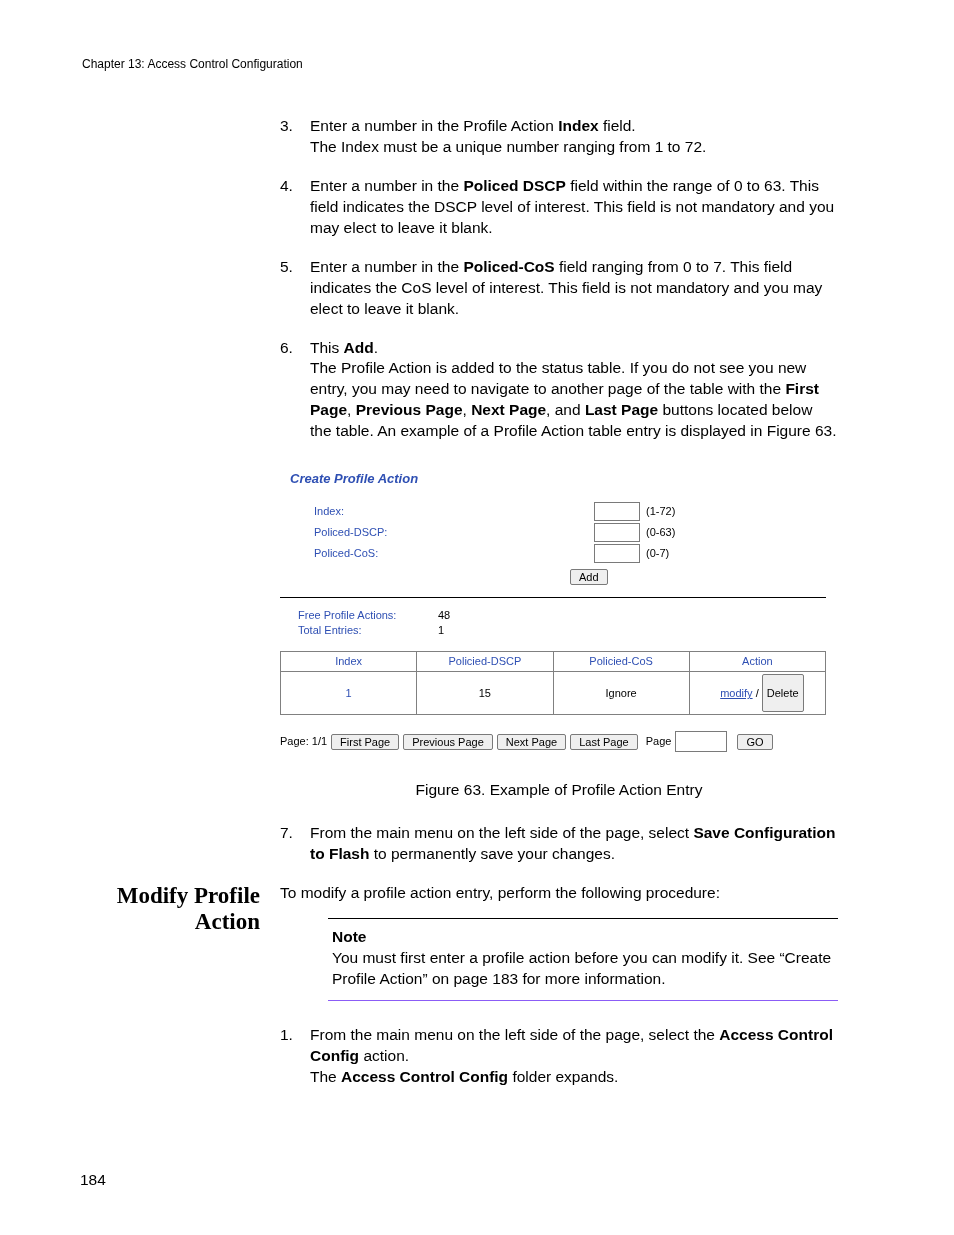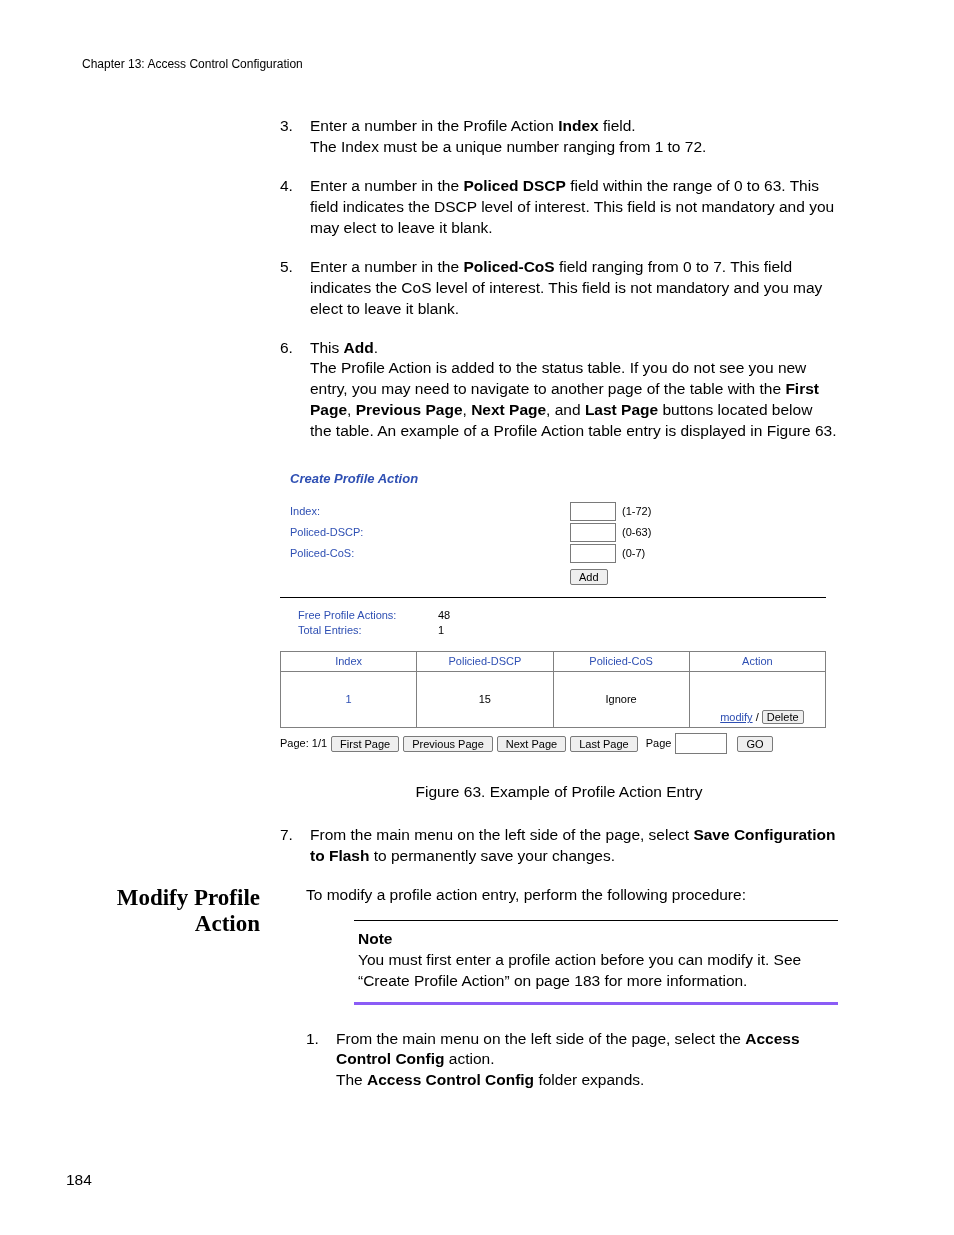--- a/index.html
+++ b/index.html
@@ -58,20 +58,21 @@
     margin: 0 0 14px 10px;
   }
   .figure .form-row {
     display: flex;
     align-items: center;
     margin: 2px 0 2px 10px;
   }
   .figure .form-label {
     width: 280px;
     color: #2e4fb3;
+    margin-left: 24px;
   }
   .figure .tiny-input {
     width: 40px;
     height: 17px;
     font-size: 11px;
     border: 1px solid #7a7a7a;
     background: #fff;
     padding: 0 2px;
   }
   .figure .range {
@@ -113,64 +114,63 @@
     color: #2e4fb3;
     text-decoration: underline;
     cursor: pointer;
     padding-left: 9px;
   }
   
   .figure .pager {
     display: flex;
     align-items: center;
     gap: 4px;
-    margin-top: 5px;
+    margin-top: 16px;
   }
   .figure .pager .lbl { font-size: 11px; }
   .figure .pager .page-input {
     width: 46px;
     height: 17px;
     border: 1px solid #7a7a7a;
     font-size: 11px;
   }
   .figure-caption {
     text-align: center;
     font-size: 15.5px;
     margin: 28px 0 22px 0;
   }
   
   .side-heading-row {
     display: flex;
     align-items: flex-start;
     margin-top: 8px;
-    gap: 26px;
   }
   .side-heading {
     width: 198px;
     box-sizing: border-box;
     padding-right: 20px;
     text-align: right;
     font-family: "Times New Roman", serif;
     font-size: 23px;
     font-weight: bold;
     line-height: 1.15;
   }
   .side-body {
     flex: 1;
     font-size: 15.5px;
   }
   .note-block {
     border-top: 1px solid #000;
-    border-bottom: 3px solid #8b5cf6;
+    border-bottom: 1px solid #8b5cf6;
     margin: 14px 0 24px 48px;
     padding: 8px 4px 10px 4px;
   }
   .page-number {
     position: absolute;
-    left: 66px;
+    left: 80px;
     bottom: 44px;
     font-size: 15.5px;
   }
 </style>
 </head>
 <body>
 
 <div class="page">
 
   <div class="chapter-header">Chapter 13: Access Control Configuration</div>
@@ -240,21 +240,21 @@
             <th style="width:25%">Index</th>
             <th style="width:25%">Policied-DSCP</th>
             <th style="width:25%">Policied-CoS</th>
             <th style="width:25%">Action</th>
           </tr>
           <tr>
             <td style="color:#2e4fb3">1</td>
             <td>15</td>
             <td>Ignore</td>
             <td>
-              <span class="modify-link">modify</span><span> / </span><button class="flat" style="padding:0 4px;margin-top:36px;">Delete</button>
+              <span class="modify-link">modify</span><span> / </span><button class="flat" style="padding:12px 4px;">Delete</button>
             </td>
           </tr>
         </tbody>
           </table>
 
         <div class="pager">
           <span class="lbl">Page: 1/1</span>
           <button class="flat">First Page</button>
           <button class="flat">Previous Page</button>
           <button class="flat">Next Page</button>

